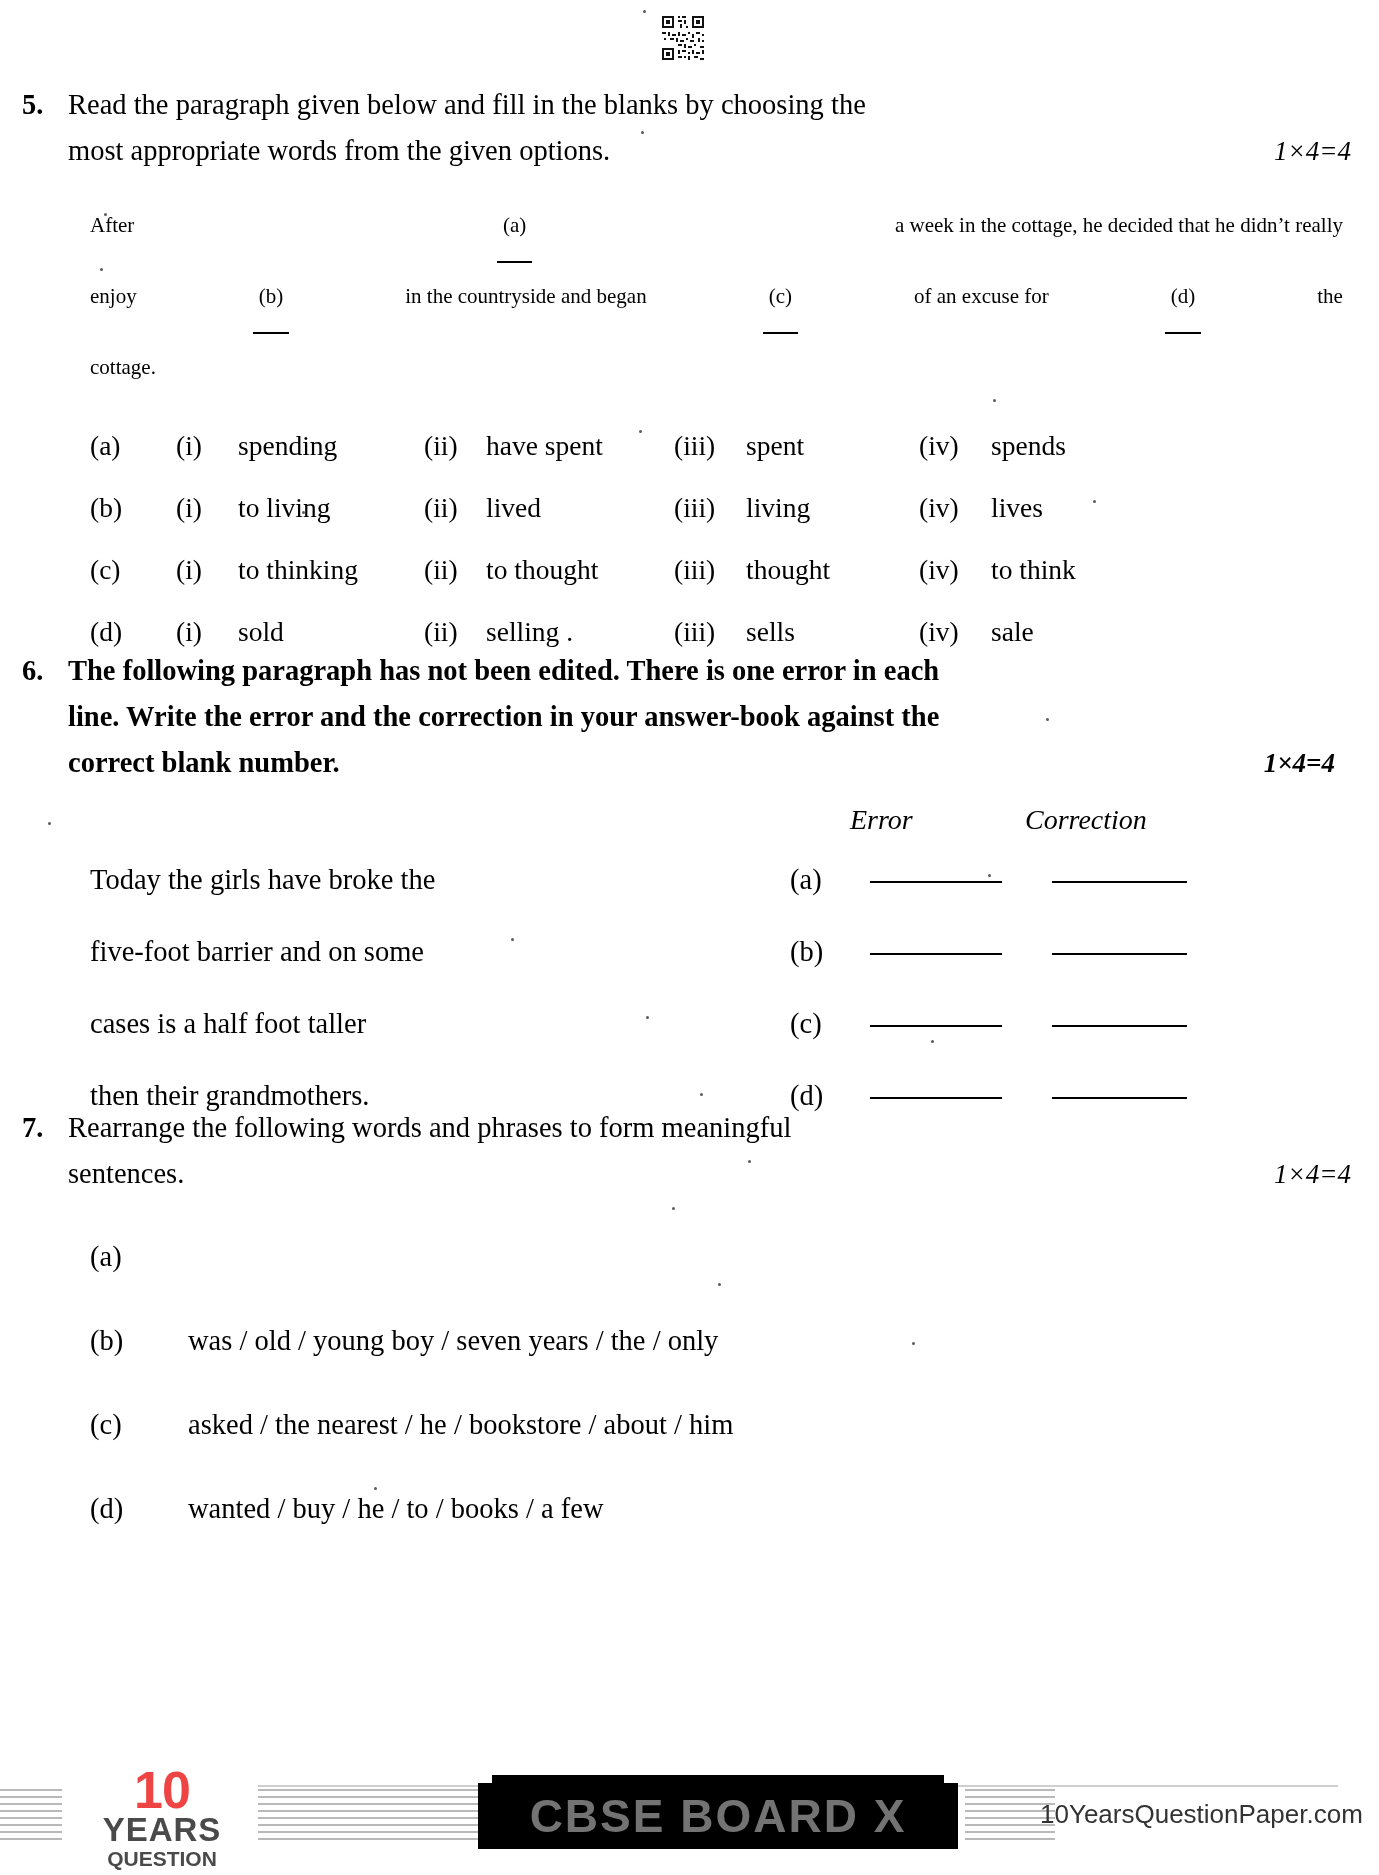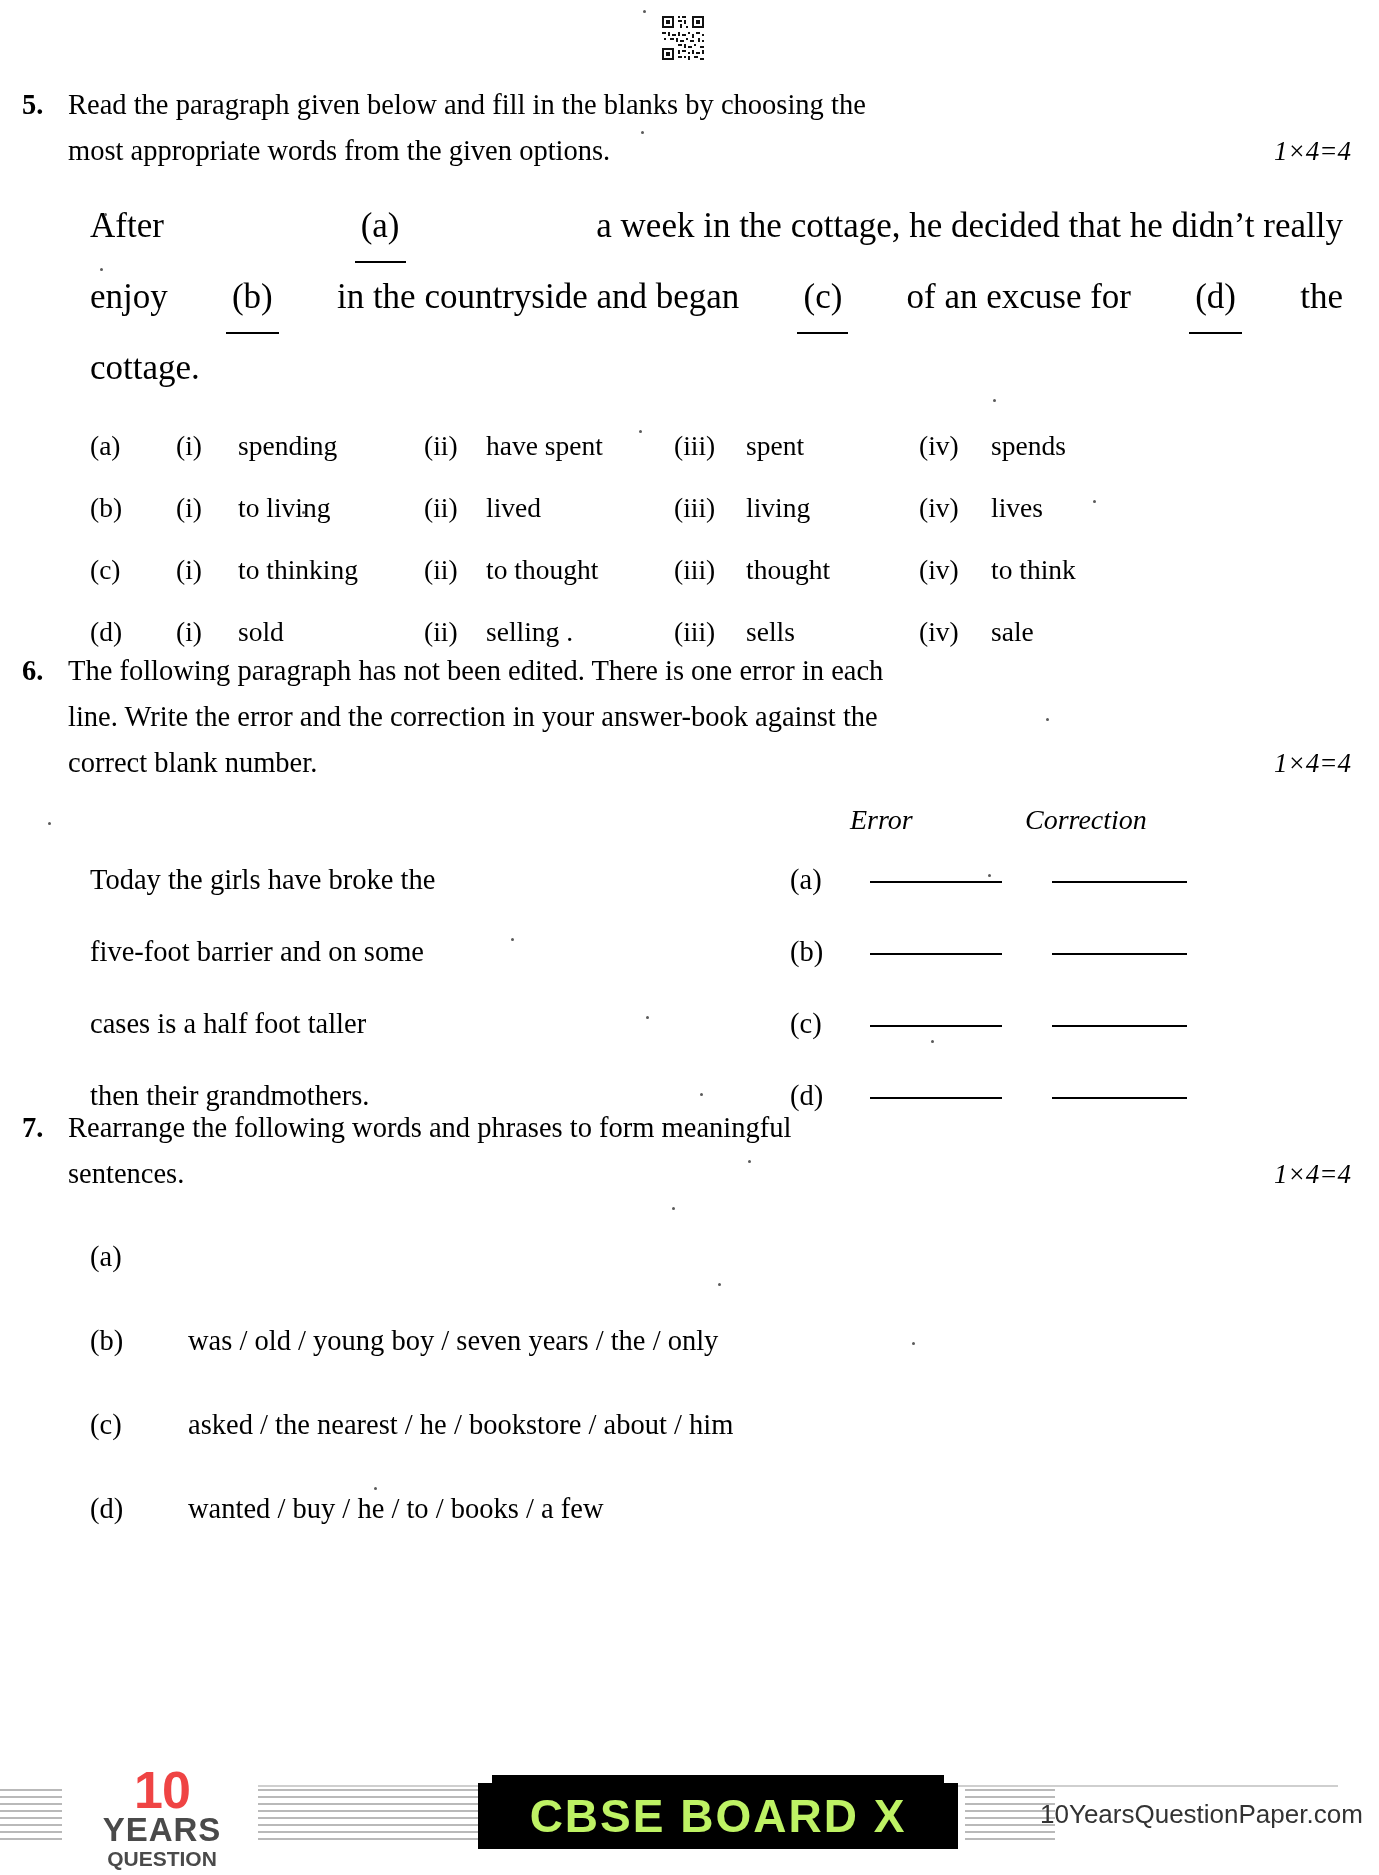--- a/index.html
+++ b/index.html
@@ -72,21 +72,21 @@
     display: flex;
     justify-content: space-between;
     align-items: baseline;
     font-size: 28.5px;
     line-height: 46px;
   }
   .marks-line .tail { text-align: left; }
 
   
   .para-blanks {
-    font-size: 35px;
+    font-size: 21px;
     line-height: 67px;
   }
   .para-line {
     display: flex;
     justify-content: space-between;
     white-space: nowrap;
   }
   .para-line.no-stretch { justify-content: flex-start; }
   .blank-label {
     display: inline-block;
@@ -218,21 +218,21 @@
     left: 478px;
     top: 28px;
     width: 480px;
     height: 66px;
     background: #000000;
     display: flex;
     align-items: center;
     justify-content: center;
   }
   .cbse-badge span {
-    color: #bef264;
+    color: #737373;
     font-family: "Liberation Sans", sans-serif;
     font-weight: bold;
     font-size: 46px;
     letter-spacing: 2px;
   }
   .cbse-badge::after {
     content: "";
     position: absolute;
     left: 14px;
     top: -8px;
@@ -432,21 +432,21 @@
           <span class="opt-rn wide">(iv)</span>
           <span class="opt-txt">sale</span>
         </span>
       </div>
     </div>
   </div>
 
   <div class="q-block" style="top: 648px;">
     <div class="q-row">
       <div class="q-num">6.</div>
-      <div class="q-body" style="padding-right:28px;">
+      <div class="q-body" style="padding-right:44px;font-weight:bold;">
         <div class="q-text">
           <span>The following paragraph has not been edited. There is one error in each</span>
         </div>
         <div class="q-text">
           <span>line. Write the error and the correction in your answer-book against the</span>
         </div>
         <div class="marks-line">
           <span class="tail">correct blank number.</span>
           <span class="marks">1×4=4</span>
         </div>

